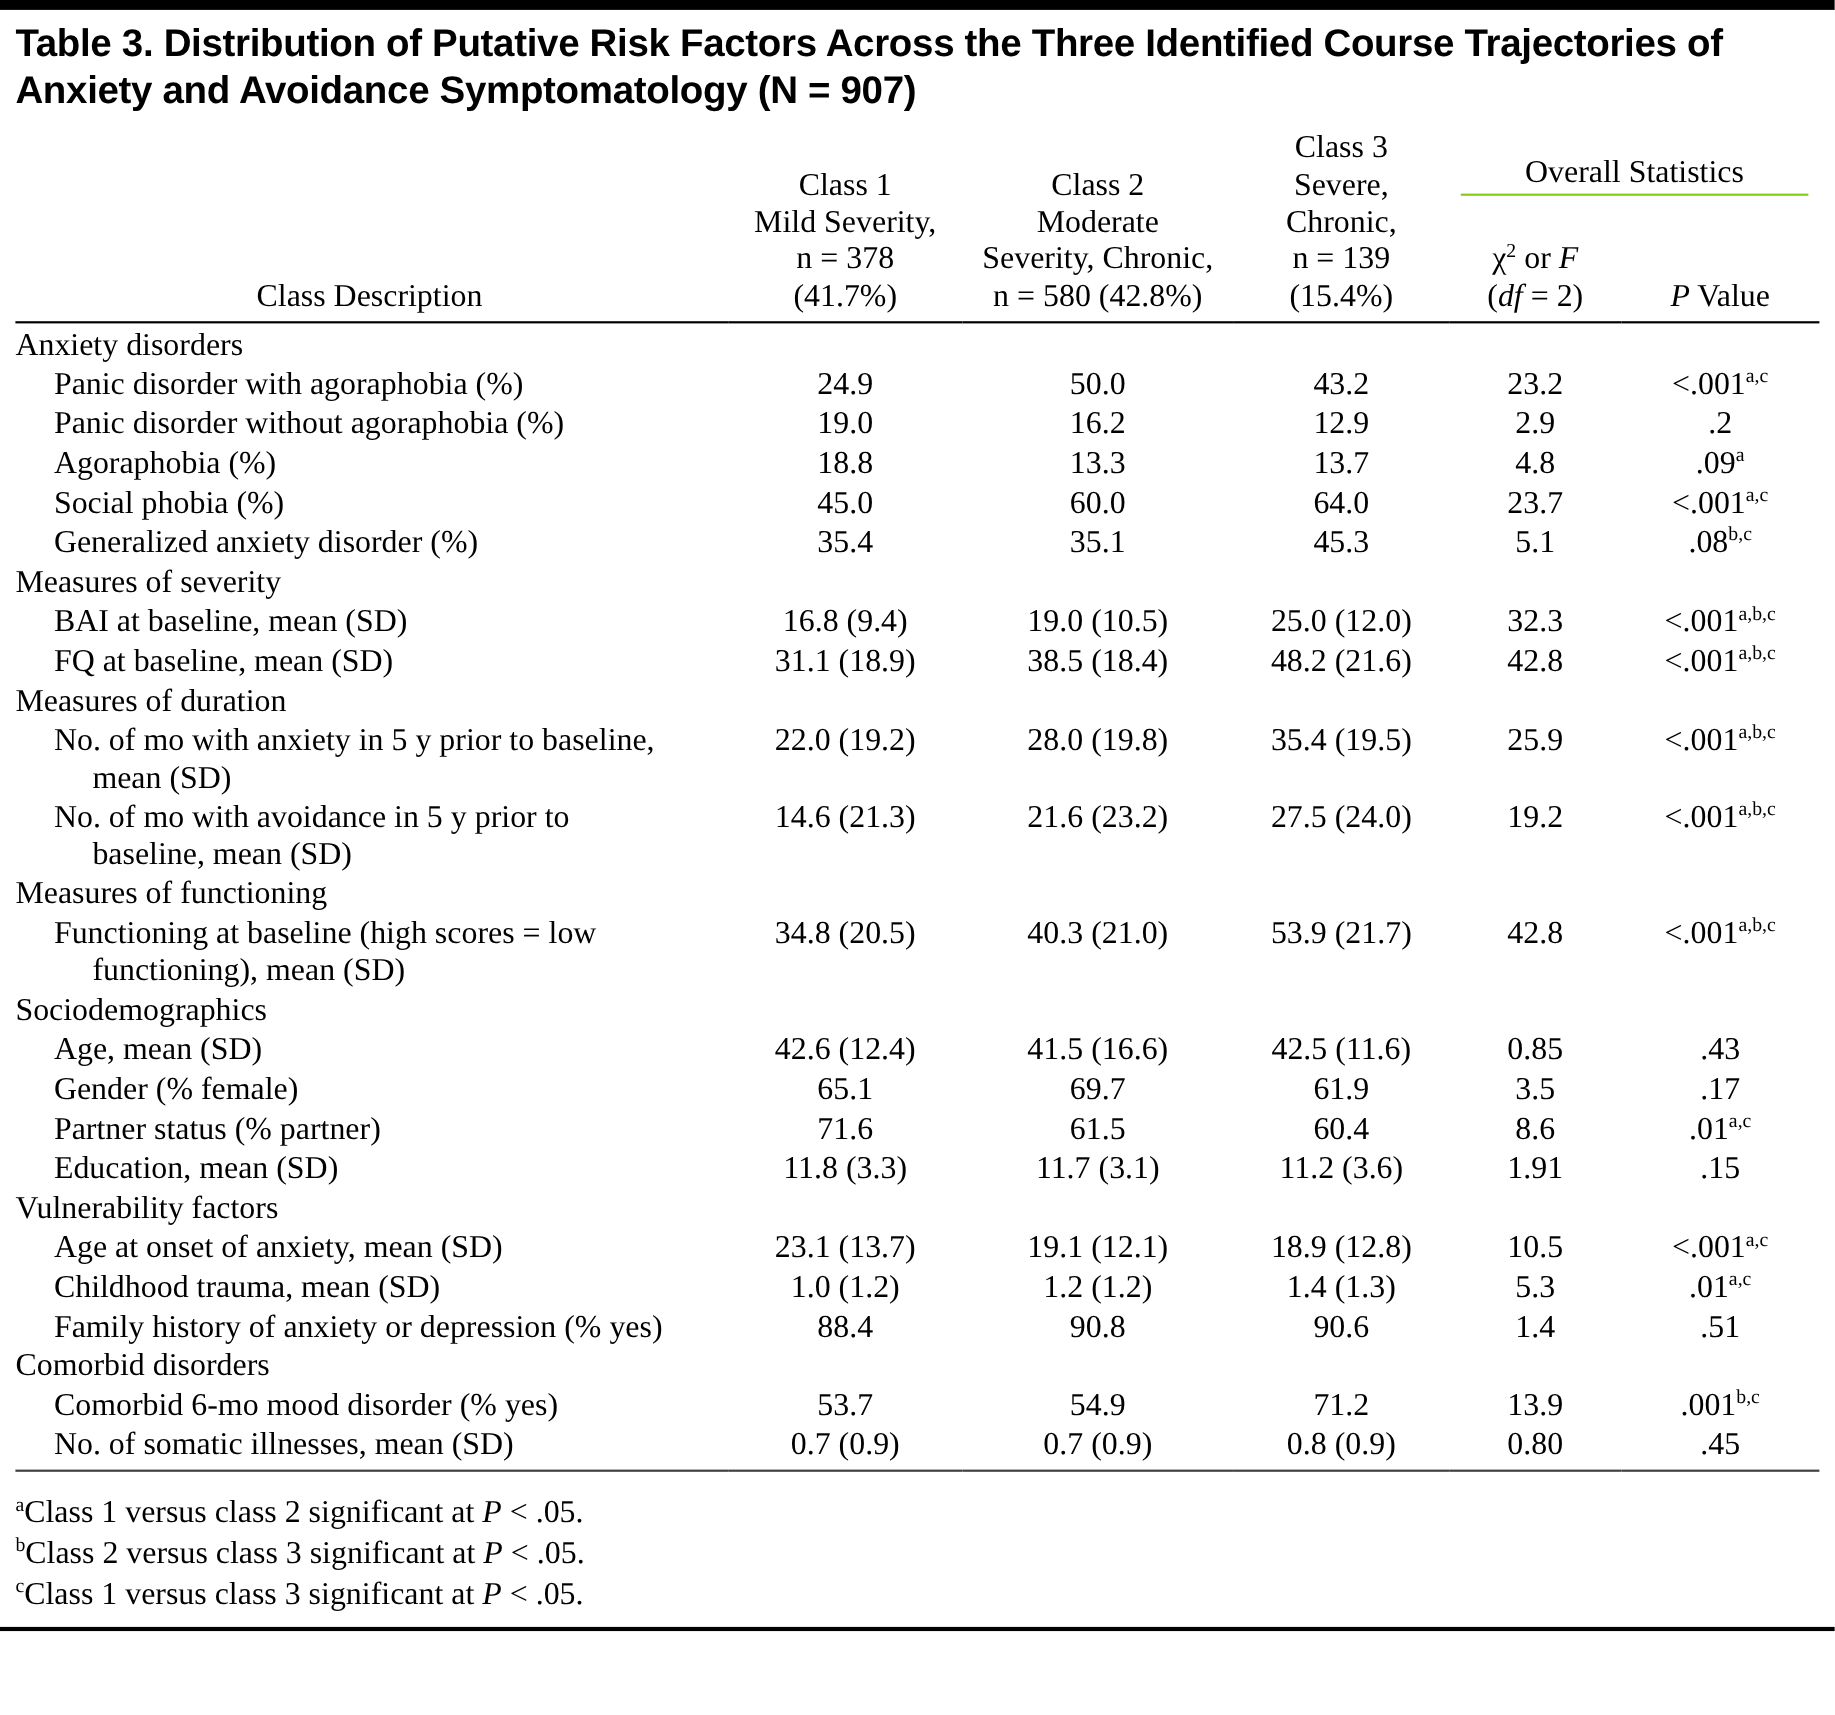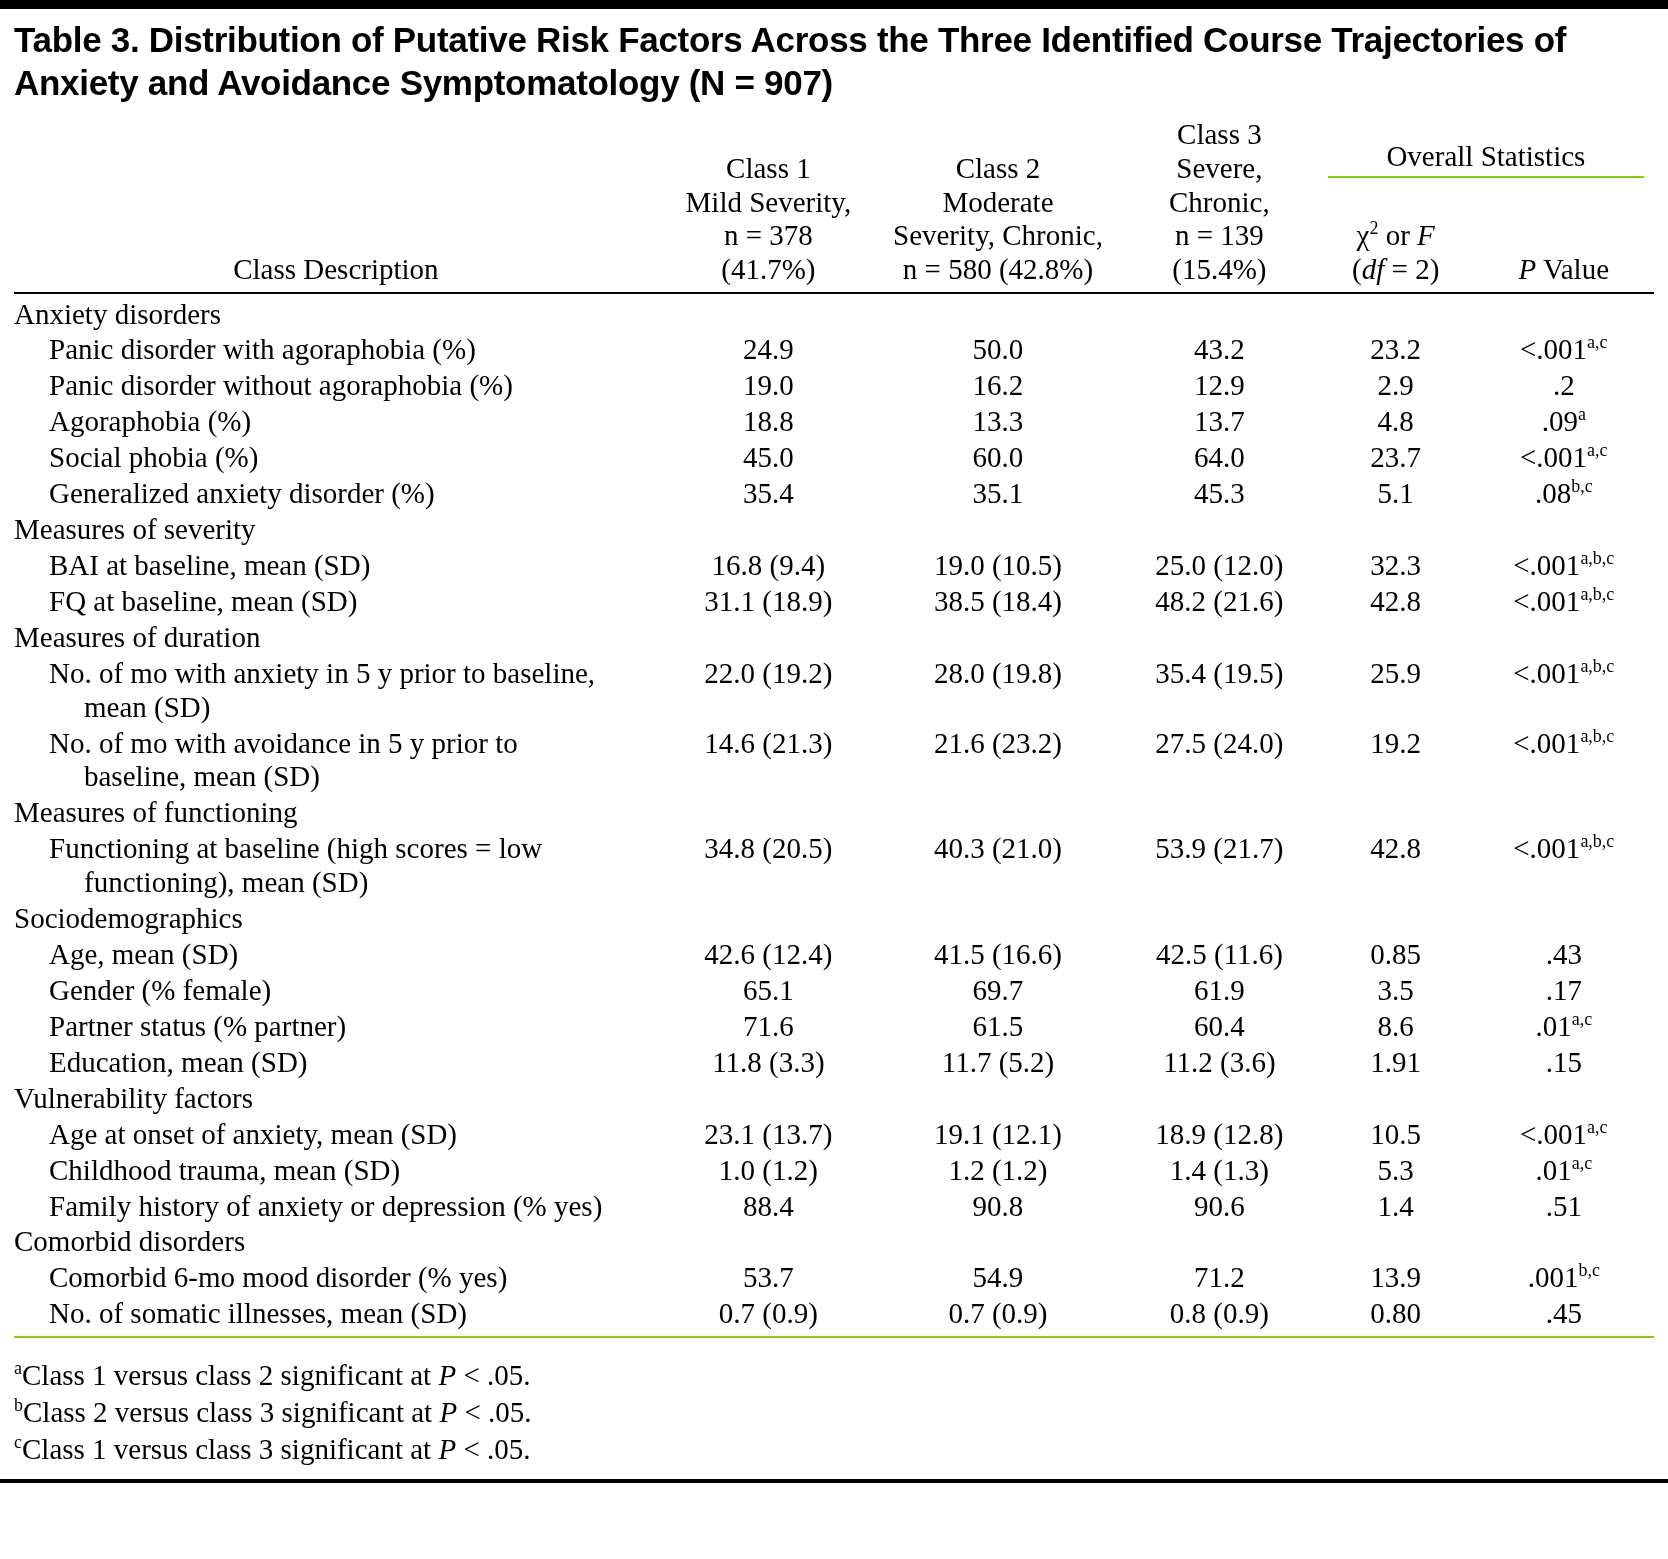--- a/index.html
+++ b/index.html
@@ -45,21 +45,21 @@
   }
   thead th.label-h { text-align: center; padding-left: 0; }
   thead .hline { display: block; }
   .overall-wrap {
     border-bottom: 2px solid #84cc16;
     padding: 0 2px 3px 2px;
     margin: 0 6px;
   }
   thead th.sub-h { padding-bottom: 5px; }
 
-  tbody { border-top: 2px solid #000; border-bottom: 2px solid #84cc16; }
+  tbody { border-top: 2px solid #000; border-bottom: 2px solid #404040; }
   tbody td {
     vertical-align: top;
     line-height: 1.17;
     padding: 1px 2px;
   }
   tbody td.num { text-align: center; }
   tbody td.label { text-align: left; padding-left: 0; padding-right: 6px; }
   tbody td.label.item {
     padding-left: 70px;
     text-indent: -35px;
@@ -255,21 +255,21 @@
           <td class="label item">Partner status (% partner)</td>
           <td class="num">71.6</td>
           <td class="num">61.5</td>
           <td class="num">60.4</td>
           <td class="num">8.6</td>
           <td class="num"><span>.01</span><sup>a,c</sup></td>
         </tr>
         <tr>
           <td class="label item">Education, mean (SD)</td>
           <td class="num">11.8 (3.3)</td>
-          <td class="num">11.7 (5.2)</td>
+          <td class="num">11.7 (3.1)</td>
           <td class="num">11.2 (3.6)</td>
           <td class="num">1.91</td>
           <td class="num"><span>.15</span></td>
         </tr>
         <tr>
           <td class="label section">Vulnerability factors</td>
           <td colspan="5"></td>
         </tr>
         <tr>
           <td class="label item">Age at onset of anxiety, mean (SD)</td>

